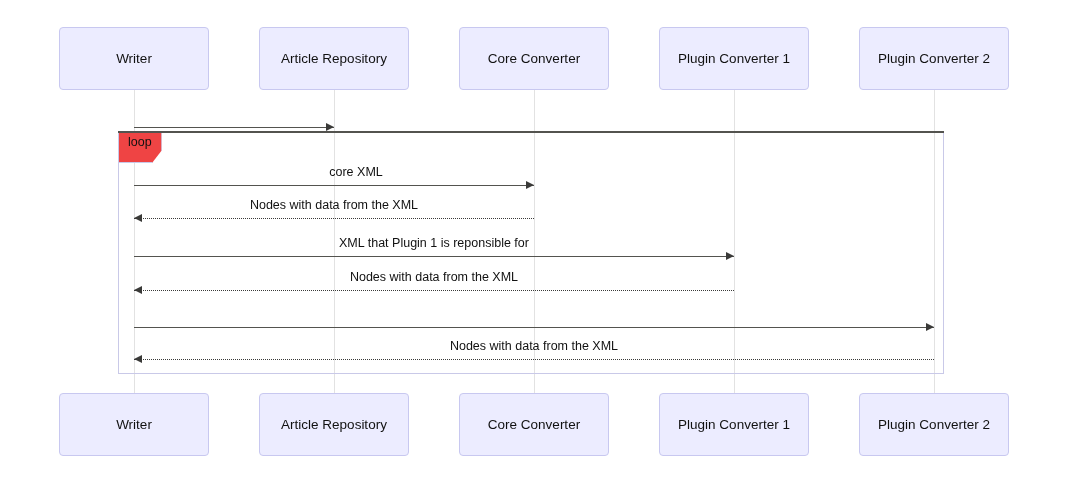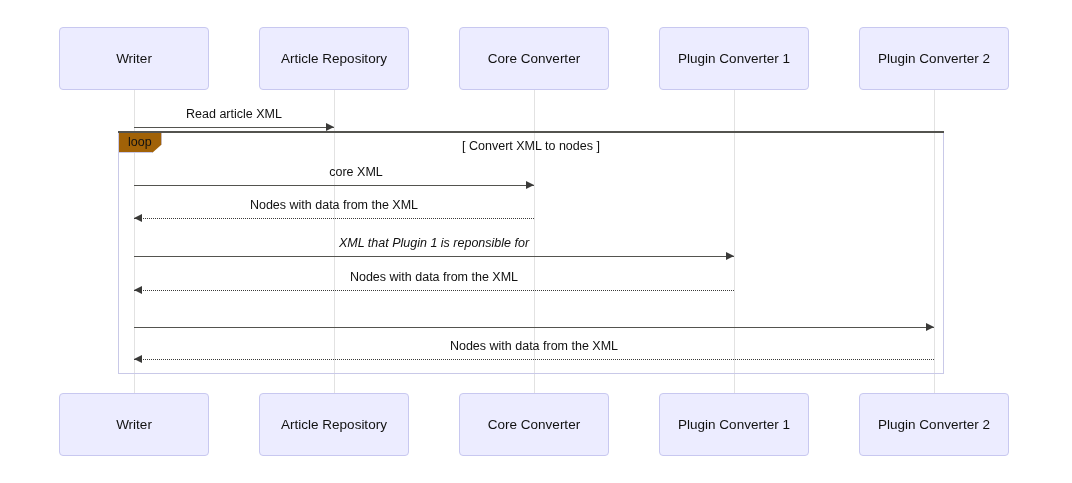--- a/index.html
+++ b/index.html
@@ -37,27 +37,27 @@
     box-sizing:border-box;
     background:transparent;
   }
   .loop-topline{
     position:absolute;
     height:2px;
     background:#53534F;
   }
   .loop-tab{
     position:absolute;
-    background:#a16207;
+    background:#ef4444;
     border:1px solid #C9C9E8;
     border-top:none;
     box-sizing:border-box;
     font-size:12.5px;
     color:#111111;
-    padding:1px 9px 2px 9px;
+    padding:1px 9px 12px 9px;
     line-height:16px;
     clip-path:polygon(0 0, 100% 0, 100% 58%, 78% 100%, 0 100%);
   }
   .loop-cond{
     position:absolute;
     font-size:12.5px;
     color:#111111;
     white-space:nowrap;
     text-align:center;
   }
@@ -108,33 +108,31 @@
       <span>Plugin Converter 2</span>
     </div>
     <div class="lifeline" style="left: 134px; top: 90px; height: 303px;"></div>
     <div class="lifeline" style="left: 334px; top: 90px; height: 303px;"></div>
     <div class="lifeline" style="left: 534px; top: 90px; height: 303px;"></div>
     <div class="lifeline" style="left: 734px; top: 90px; height: 303px;"></div>
     <div class="lifeline" style="left: 934px; top: 90px; height: 303px;"></div>
     <div class="loop-topline" style="left: 118px; top: 131px; width: 826px;"></div>
     <div class="loop-frame" style="left: 118px; top: 133px; width: 826px; height: 241px;"></div>
     <div class="loop-tab" style="left: 118px; top: 133px;">loop</div>
-    <div class="loop-cond" style="left: 118px; top: 139px; width: 826px;">[ Convert XML to nodes ]</div>
     <div class="msg-line" style="left: 134px; top: 127px; width: 200px;"></div>
     <div class="arrow-head right" style="top: 123px; left: 326px;"></div>
-    <div class="msg-label" style="left: 134px; width: 200px; top: 107px;">Read article XML</div>
     <div class="msg-line" style="left: 134px; top: 185px; width: 400px;"></div>
     <div class="arrow-head right" style="top: 181px; left: 526px;"></div>
     <div class="msg-label" style="left: 134px; width: 400px; top: 165px; margin-left: 22px;">core XML</div>
     <div class="msg-line dashed" style="left: 134px; top: 218px; width: 400px;"></div>
     <div class="arrow-head left" style="top: 214px; left: 134px;"></div>
     <div class="msg-label" style="left: 134px; width: 400px; top: 198px;">Nodes with data from the XML</div>
     <div class="msg-line" style="left: 134px; top: 256px; width: 600px;"></div>
     <div class="arrow-head right" style="top: 252px; left: 726px;"></div>
-    <div class="msg-label" style="left: 134px; width: 600px; top: 236px; font-style: italic;">XML that Plugin 1 is reponsible for</div>
+    <div class="msg-label" style="left: 134px; width: 600px; top: 236px;">XML that Plugin 1 is reponsible for</div>
     <div class="msg-line dashed" style="left: 134px; top: 290px; width: 600px;"></div>
     <div class="arrow-head left" style="top: 286px; left: 134px;"></div>
     <div class="msg-label" style="left: 134px; width: 600px; top: 270px;">Nodes with data from the XML</div>
     <div class="msg-line" style="left: 134px; top: 327px; width: 800px;"></div>
     <div class="arrow-head right" style="top: 323px; left: 926px;"></div>
     <div class="msg-line dashed" style="left: 134px; top: 359px; width: 800px;"></div>
     <div class="arrow-head left" style="top: 355px; left: 134px;"></div>
     <div class="msg-label" style="left: 134px; width: 800px; top: 339px;">Nodes with data from the XML</div>
     <div class="actor-box" style="left: 59px; top: 393px; width: 150px; height: 63px;">
       <span>Writer</span>

